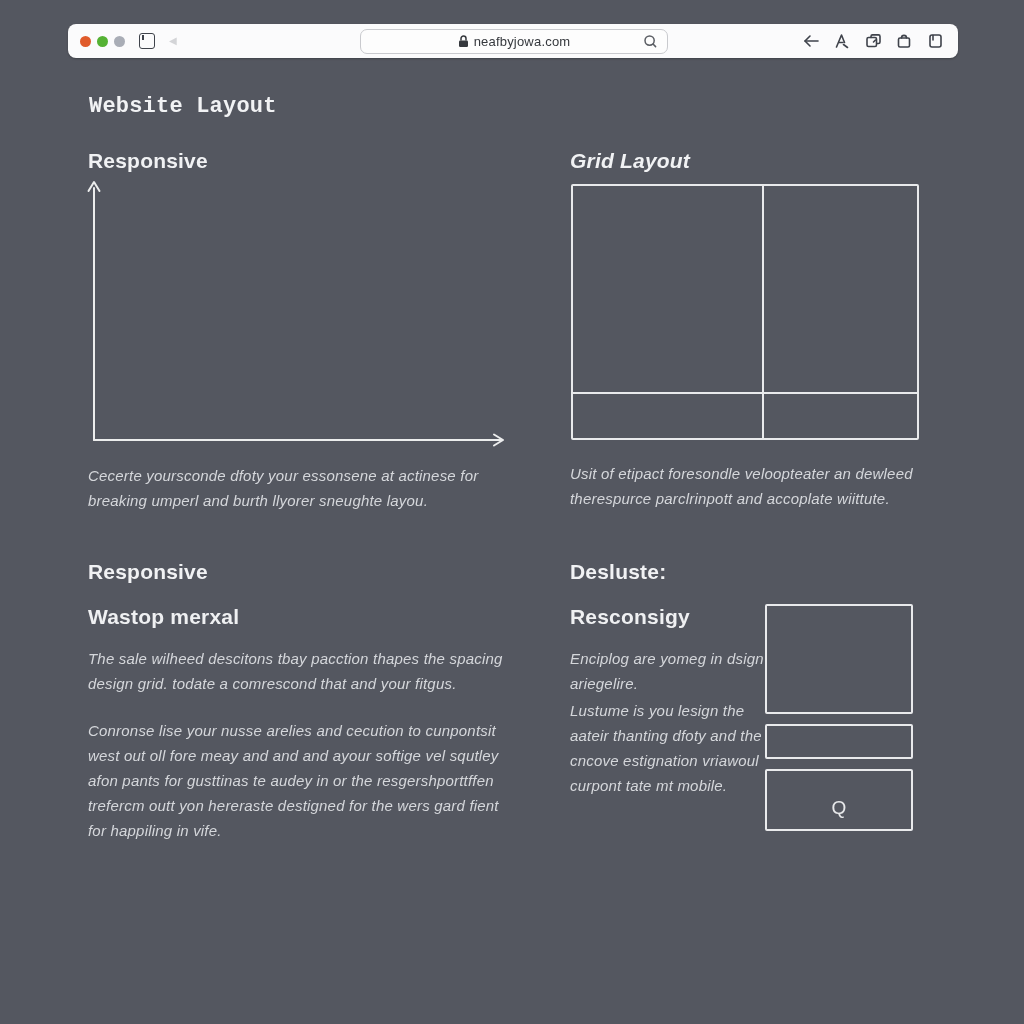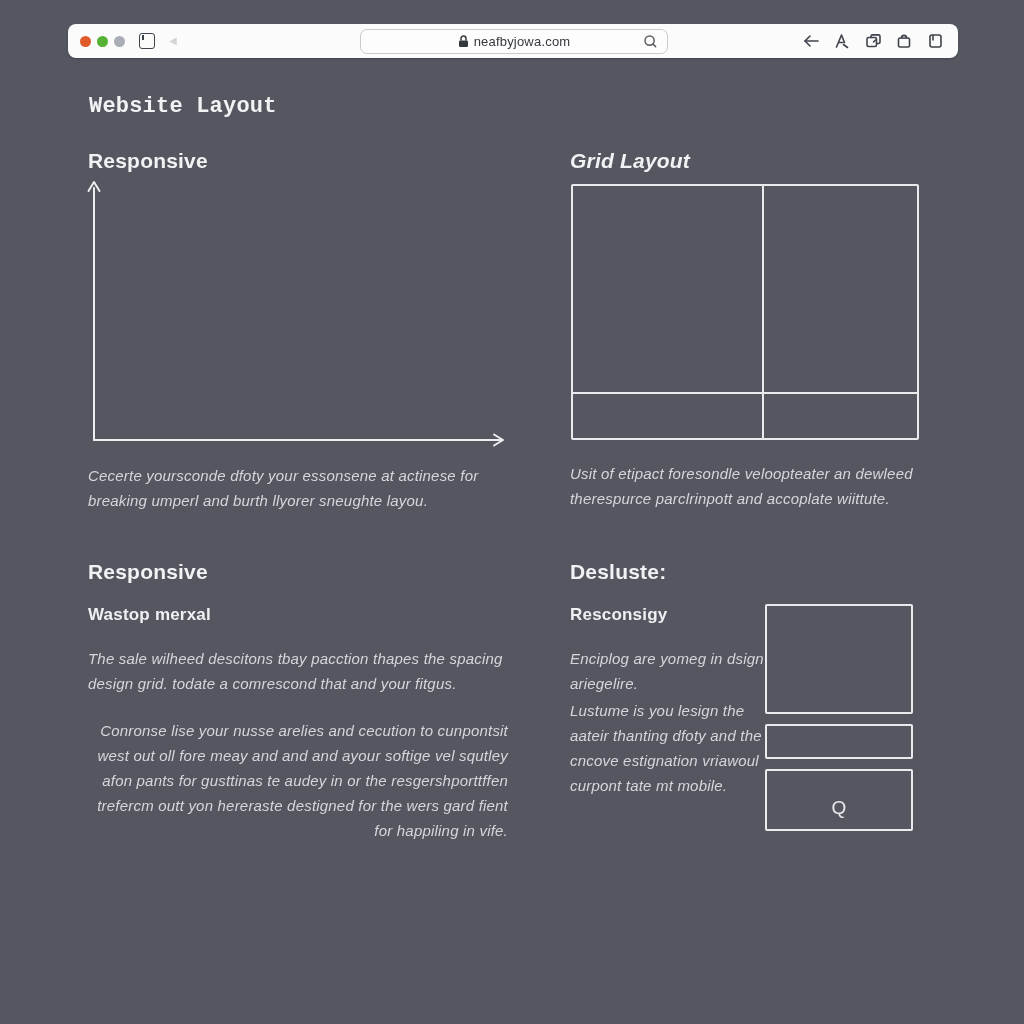--- a/index.html
+++ b/index.html
@@ -19,21 +19,21 @@
         font-weight:500;letter-spacing:.2px;}
   .addr .lock{margin-right:5px;display:inline-flex;}
   .addr .mag{position:absolute;right:9px;top:4px;}
   .chrome-right{position:absolute;right:14px;top:0;height:34px;display:flex;align-items:center;gap:13px;}
   .cicon{display:inline-flex;align-items:center;justify-content:center;width:18px;height:18px;}
   .cicon svg{stroke:#3f434b;fill:none;stroke-width:1.6;stroke-linecap:round;stroke-linejoin:round;}
 
   
   .h-lg{position:absolute;font-size:22px;font-weight:700;color:#f1f2f4;letter-spacing:.2px;font-family:Liberation Mono, monospace;}
   .h-md{position:absolute;font-size:21px;font-weight:700;color:#f1f2f4;letter-spacing:.2px;}
-  .h-sm{position:absolute;font-size:17px;font-weight:700;color:#eff0f2;letter-spacing:.2px;}
+  .h-sm{position:absolute;font-size:21px;font-weight:700;color:#eff0f2;letter-spacing:.2px;}
   .body-text{position:absolute;font-size:15px;line-height:25px;color:#d5d7db;letter-spacing:.2px;font-style:italic;}
 
   .wire{position:absolute;border:2px solid #e9eaec;border-radius:2px;box-sizing:border-box;}
   .grid-vline{position:absolute;top:0;bottom:0;width:2px;background:#e9eaec;}
   .grid-hline{position:absolute;left:0;right:0;height:2px;background:#e9eaec;}
   .axes{position:absolute;left:84px;top:178px;}
   .axes svg{stroke:#eceded;fill:none;stroke-width:2;stroke-linecap:round;stroke-linejoin:round;}
 
   .qbox{display:flex;align-items:center;justify-content:center;}
   .qglyph{font-size:19px;font-weight:500;color:#e8e9eb;padding-top:16px;}
@@ -124,21 +124,21 @@
   <div class="wire" style="left:571px;top:184px;width:348px;height:256px;">
     <div class="grid-vline" style="left:189px;"></div>
     <div class="grid-hline" style="top:206px;"></div>
   </div>
 
   <div class="body-text" style="left:570px;top:461px;width:372px;">Usit of etipact foresondle veloopteater an dewleed therespurce parclrinpott and accoplate wiittute.</div>
 
   <div class="h-md" style="left:88px;top:560px;">Responsive</div>
   <div class="h-sm" style="left:88px;top:605px;">Wastop merxal</div>
   <div class="body-text" style="left:88px;top:646px;width:420px;">The sale wilheed descitons tbay pacction thapes the spacing design grid. todate a comrescond that and your fitgus.</div>
-  <div class="body-text" style="left:88px;top:718px;width:420px;text-align:right;">Conronse lise your nusse arelies and cecution to cunpontsit west out oll fore meay and and and ayour softige vel squtley afon pants for gusttinas te audey in or the resgershporttffen trefercm outt yon hereraste destigned for the wers gard fient for happiling in vife.</div>
+  <div class="body-text" style="left:88px;top:718px;width:420px;">Conronse lise your nusse arelies and cecution to cunpontsit west out oll fore meay and and and ayour softige vel squtley afon pants for gusttinas te audey in or the resgershporttffen trefercm outt yon hereraste destigned for the wers gard fient for happiling in vife.</div>
 
   <div class="h-md" style="left:570px;top:560px;">Desluste:</div>
   <div class="h-sm" style="left:570px;top:605px;">Resconsigy</div>
   <div class="body-text" style="left:570px;top:646px;width:200px;">Enciplog are yomeg in dsign ariegelire.</div>
   <div class="body-text" style="left:570px;top:698px;width:200px;">Lustume is you lesign the aateir thanting dfoty and the cncove estignation vriawoul curpont tate mt mobile.</div>
 
   <div class="wire" style="left:765px;top:604px;width:148px;height:110px;"></div>
   <div class="wire" style="left:765px;top:724px;width:148px;height:35px;"></div>
   <div class="wire qbox" style="left:765px;top:769px;width:148px;height:62px;">
     <span class="qglyph">Q</span>

